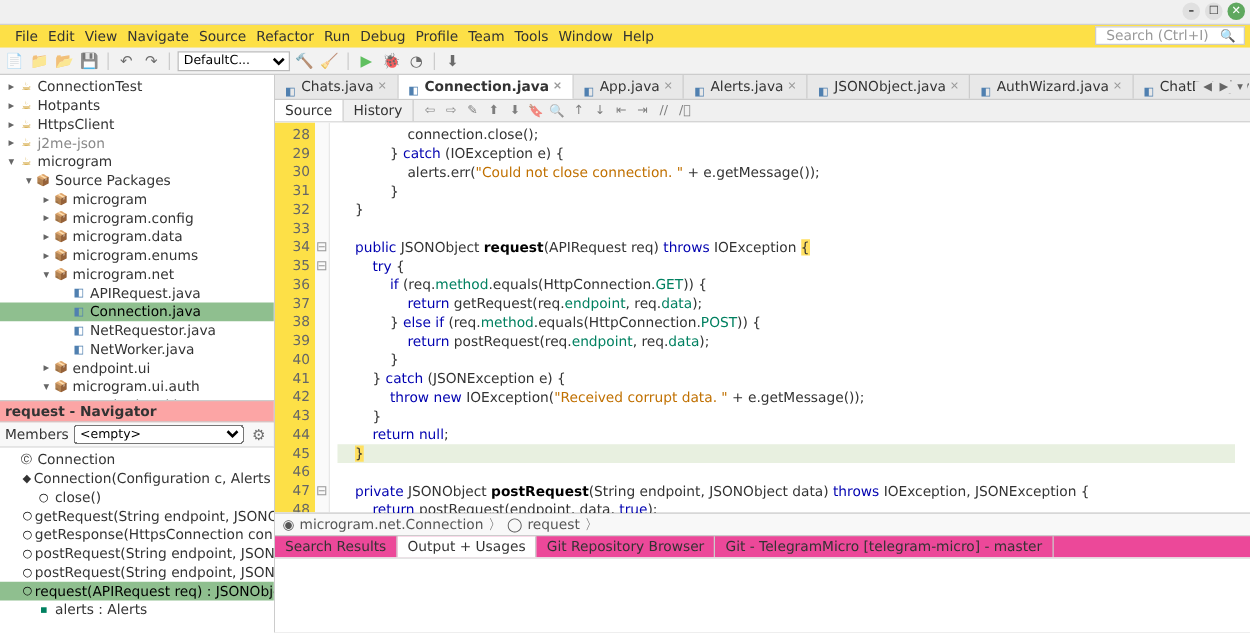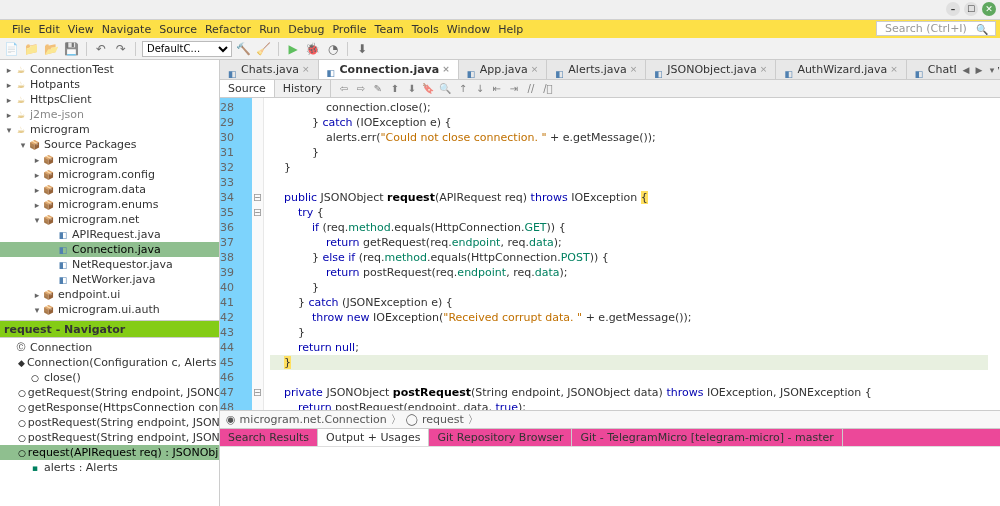--- a/index.html
+++ b/index.html
@@ -23,38 +23,38 @@
 .panel-tab.active { background:#f8f8f8; font-weight:bold; }
 .tree { flex:1; overflow:auto; background:#fff; padding:2px 0; }
 .tree-row { display:flex; align-items:center; height:15px; padding:0 4px; white-space:nowrap; cursor:pointer; }
 .tree-row.selected { background:#8fbf8f; color:#000; }
 .twisty { width:10px; text-align:center; color:#666; font-size:9px; }
 .ticon { width:14px; height:12px; margin-right:2px; display:inline-flex; align-items:center; justify-content:center; font-size:9px; }
 .ticon.pkg { color:#c08040; }
 .ticon.file { color:#5080b0; }
 .ticon.proj { color:#d0a030; }
 .tree-row.dim { color:#888; }
-.nav-header { height:18px; border-top:1px solid #ccc; border-bottom:1px solid #ccc; background:#84cc16; display:flex; align-items:center; padding:0 4px; font-weight:bold; }
+.nav-header { height:18px; border-top:1px solid #ccc; border-bottom:1px solid #ccc; background:#fca5a5; display:flex; align-items:center; padding:0 4px; font-weight:bold; }
 .nav-filter { height:20px; display:flex; align-items:center; padding:2px 4px; gap:4px; background:#f8f8f8; border-bottom:1px solid #ddd; }
 .nav-filter select { flex:1; font-size:10px; height:15px; }
 .nav-tree { flex:0 0 auto; overflow:auto; background:#fff; }
 .right { flex:1; display:flex; flex-direction:column; overflow:hidden; }
 .editor-tabs { height:20px; background:#e8e8e8; border-bottom:1px solid #ccc; display:flex; align-items:center; overflow:hidden; position:relative; }
 .etab { padding:0 8px; line-height:19px; border-right:1px solid #ccc; display:flex; align-items:center; gap:3px; cursor:pointer; white-space:nowrap; }
 .etab.active { background:#fff; border-bottom:1px solid #fff; font-weight:bold; }
 .eticon { width:10px; height:10px; color:#5080b0; font-size:9px; }
 .etab-nav { position:absolute; right:2px; display:flex; gap:1px; background:#e8e8e8; padding-left:4px; }
 .etab-nav span { width:12px; text-align:center; cursor:pointer; color:#666; font-size:9px; }
 .sub-tabs { height:18px; background:#f0f0f0; border-bottom:1px solid #ccc; display:flex; align-items:center; }
 .sub-tab { padding:0 8px; line-height:17px; border-right:1px solid #ccc; cursor:pointer; }
 .sub-tab.active { background:#fff; }
 .sub-icons { display:flex; gap:3px; padding:0 6px; }
 .sub-icons span { width:14px; height:14px; display:inline-flex; align-items:center; justify-content:center; opacity:.6; cursor:pointer; font-size:10px; }
 .editor { flex:1; display:flex; background:#fff; overflow:hidden; font-family:"DejaVu Sans Mono",Consolas,monospace; font-size:11px; }
-.gutter { width:32px; background:#7dd3fc; color:#666; padding:2px 4px 2px 0; line-height:15px; user-select:none; }
+.gutter { width:32px; background:#fde047; text-align:right; color:#666; padding:2px 4px 2px 0; line-height:15px; user-select:none; }
 .fold-strip { width:12px; background:#fafafa; border-right:1px solid #e8e8e8; padding:2px 0; line-height:15px; text-align:center; color:#999; font-size:9px; }
 .code { flex:1; padding:2px 12px 2px 6px; white-space:pre; line-height:15px; overflow:auto; }
 .crow { height:15px; }
 .crow.highlight { background:#e8f0e0; }
 .kw { color:#0000b0; }
 .str { color:#c07000; }
 .mth { color:#000; font-weight:bold; }
 .fld { color:#008060; }
 .breadcrumb { height:18px; border-top:1px solid #ccc; background:#f8f8f8; display:flex; align-items:center; padding:0 6px; gap:4px; color:#555; }
 .output-tabs { height:18px; border-top:1px solid #ccc; background:#ec4899; display:flex; }
@@ -190,20 +190,25 @@
           <span>microgram.ui.auth</span>
         </div>
         <div class="tree-row" style="padding-left: 46px;">
           <span class="twisty"></span>
           <span class="ticon file">◧</span>
           <span>AuthWizard.java</span>
         </div>
       </div>
     <div class="nav-header">
       <span>request - Navigator</span>
+    </div>
+    <div class="nav-filter">
+      <span>Members</span>
+      <select><option>&lt;empty&gt;</option></select>
+      <span class="tb-icon">⚙</span>
     </div>
     <div class="tree nav-tree" id="nav-tree" style="flex:1">
         <div class="tree-row" style="padding-left: 4px;">
           <span class="twisty"></span>
           <span class="ticon class">Ⓒ</span>
           <span>Connection</span>
         </div>
         <div class="tree-row" style="padding-left: 18px;">
           <span class="twisty"></span>
           <span class="ticon ctor">◆</span>

